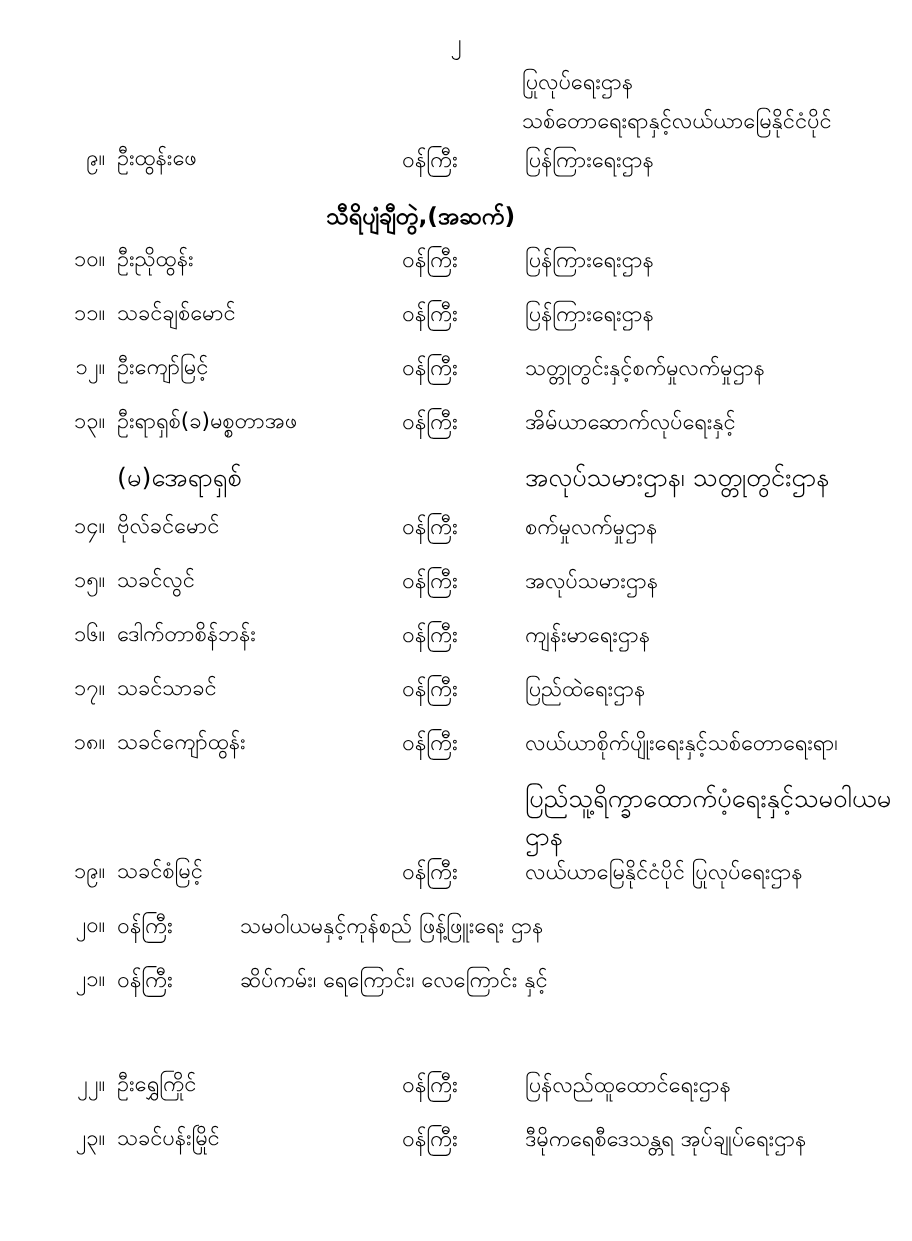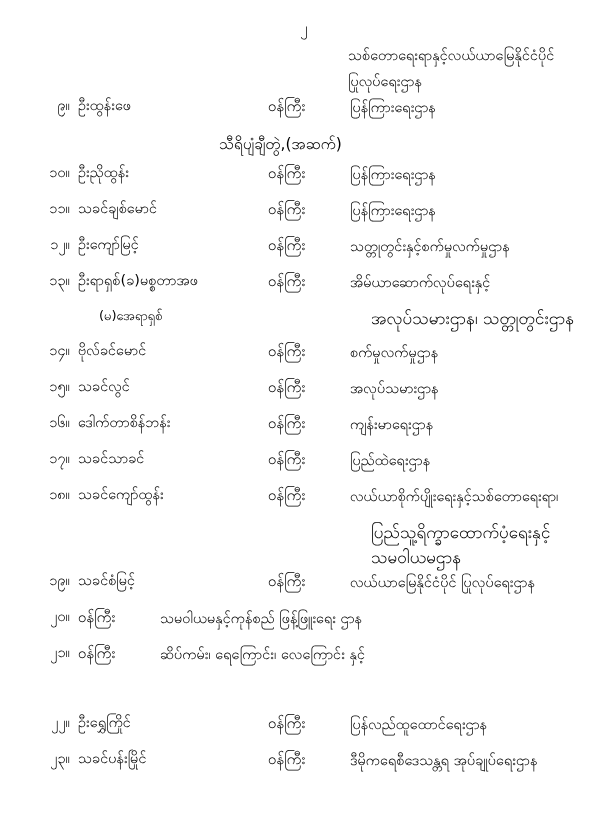--- a/index.html
+++ b/index.html
@@ -68,33 +68,33 @@
     font-size: 14.5px;
     font-family: "DejaVu Sans", sans-serif;
     line-height: 1.55;
   }
   .cont-line {
     display: flex;
     min-height: 34px;
   }
   .cont-line .spacer-num { width: 78px; flex: 0 0 78px; }
   .cont-line .spacer-name { width: 190px; flex: 0 0 190px;
-    font-size: 13px; font-family: "DejaVu Sans", sans-serif; margin-left: 21px; }
+    font-size: 17px; font-family: "DejaVu Sans", sans-serif; }
   .cont-line .spacer-title { width: 82px; flex: 0 0 82px; }
   .cont-line .cont-text {
     flex: 1 1 auto;
     font-size: 17px;
     font-family: "DejaVu Sans", sans-serif;
   }
 
   .heading {
     text-align: center;
     font-size: 15.5px;
     font-family: "DejaVu Sans", sans-serif;
-    font-weight: normal;
+    font-weight: bold;
     padding: 2px 0 6px 0;
     width: 561px;
     box-sizing: border-box;
   }
   .top-block {
     padding-left: 348px;
     font-size: 14.5px;
     font-family: "DejaVu Sans", sans-serif;
     line-height: 1.62;
   }
@@ -103,22 +103,22 @@
 </head>
 <body>
 
 <div class="page">
 
   <div class="page-number">၂</div>
 
   <div class="doc-body">
 
     <div class="top-block">
+      <div>ပြုလုပ်ရေးဌာန</div>
       <div>သစ်တောရေးရာနှင့်လယ်ယာမြေနိုင်ငံပိုင်</div>
-      <div>ပြုလုပ်ရေးဌာန</div>
     </div>
 
     <div class="row">
       <div class="col-num">၉။</div>
       <div class="col-name">ဦးထွန်းဖေ</div>
       <div class="col-title">ဝန်ကြီး</div>
       <div class="col-dept">ပြန်ကြားရေးဌာန</div>
     </div>
 
     <div class="heading">သီရိပျံချီတွဲ,(အဆက်)</div>

